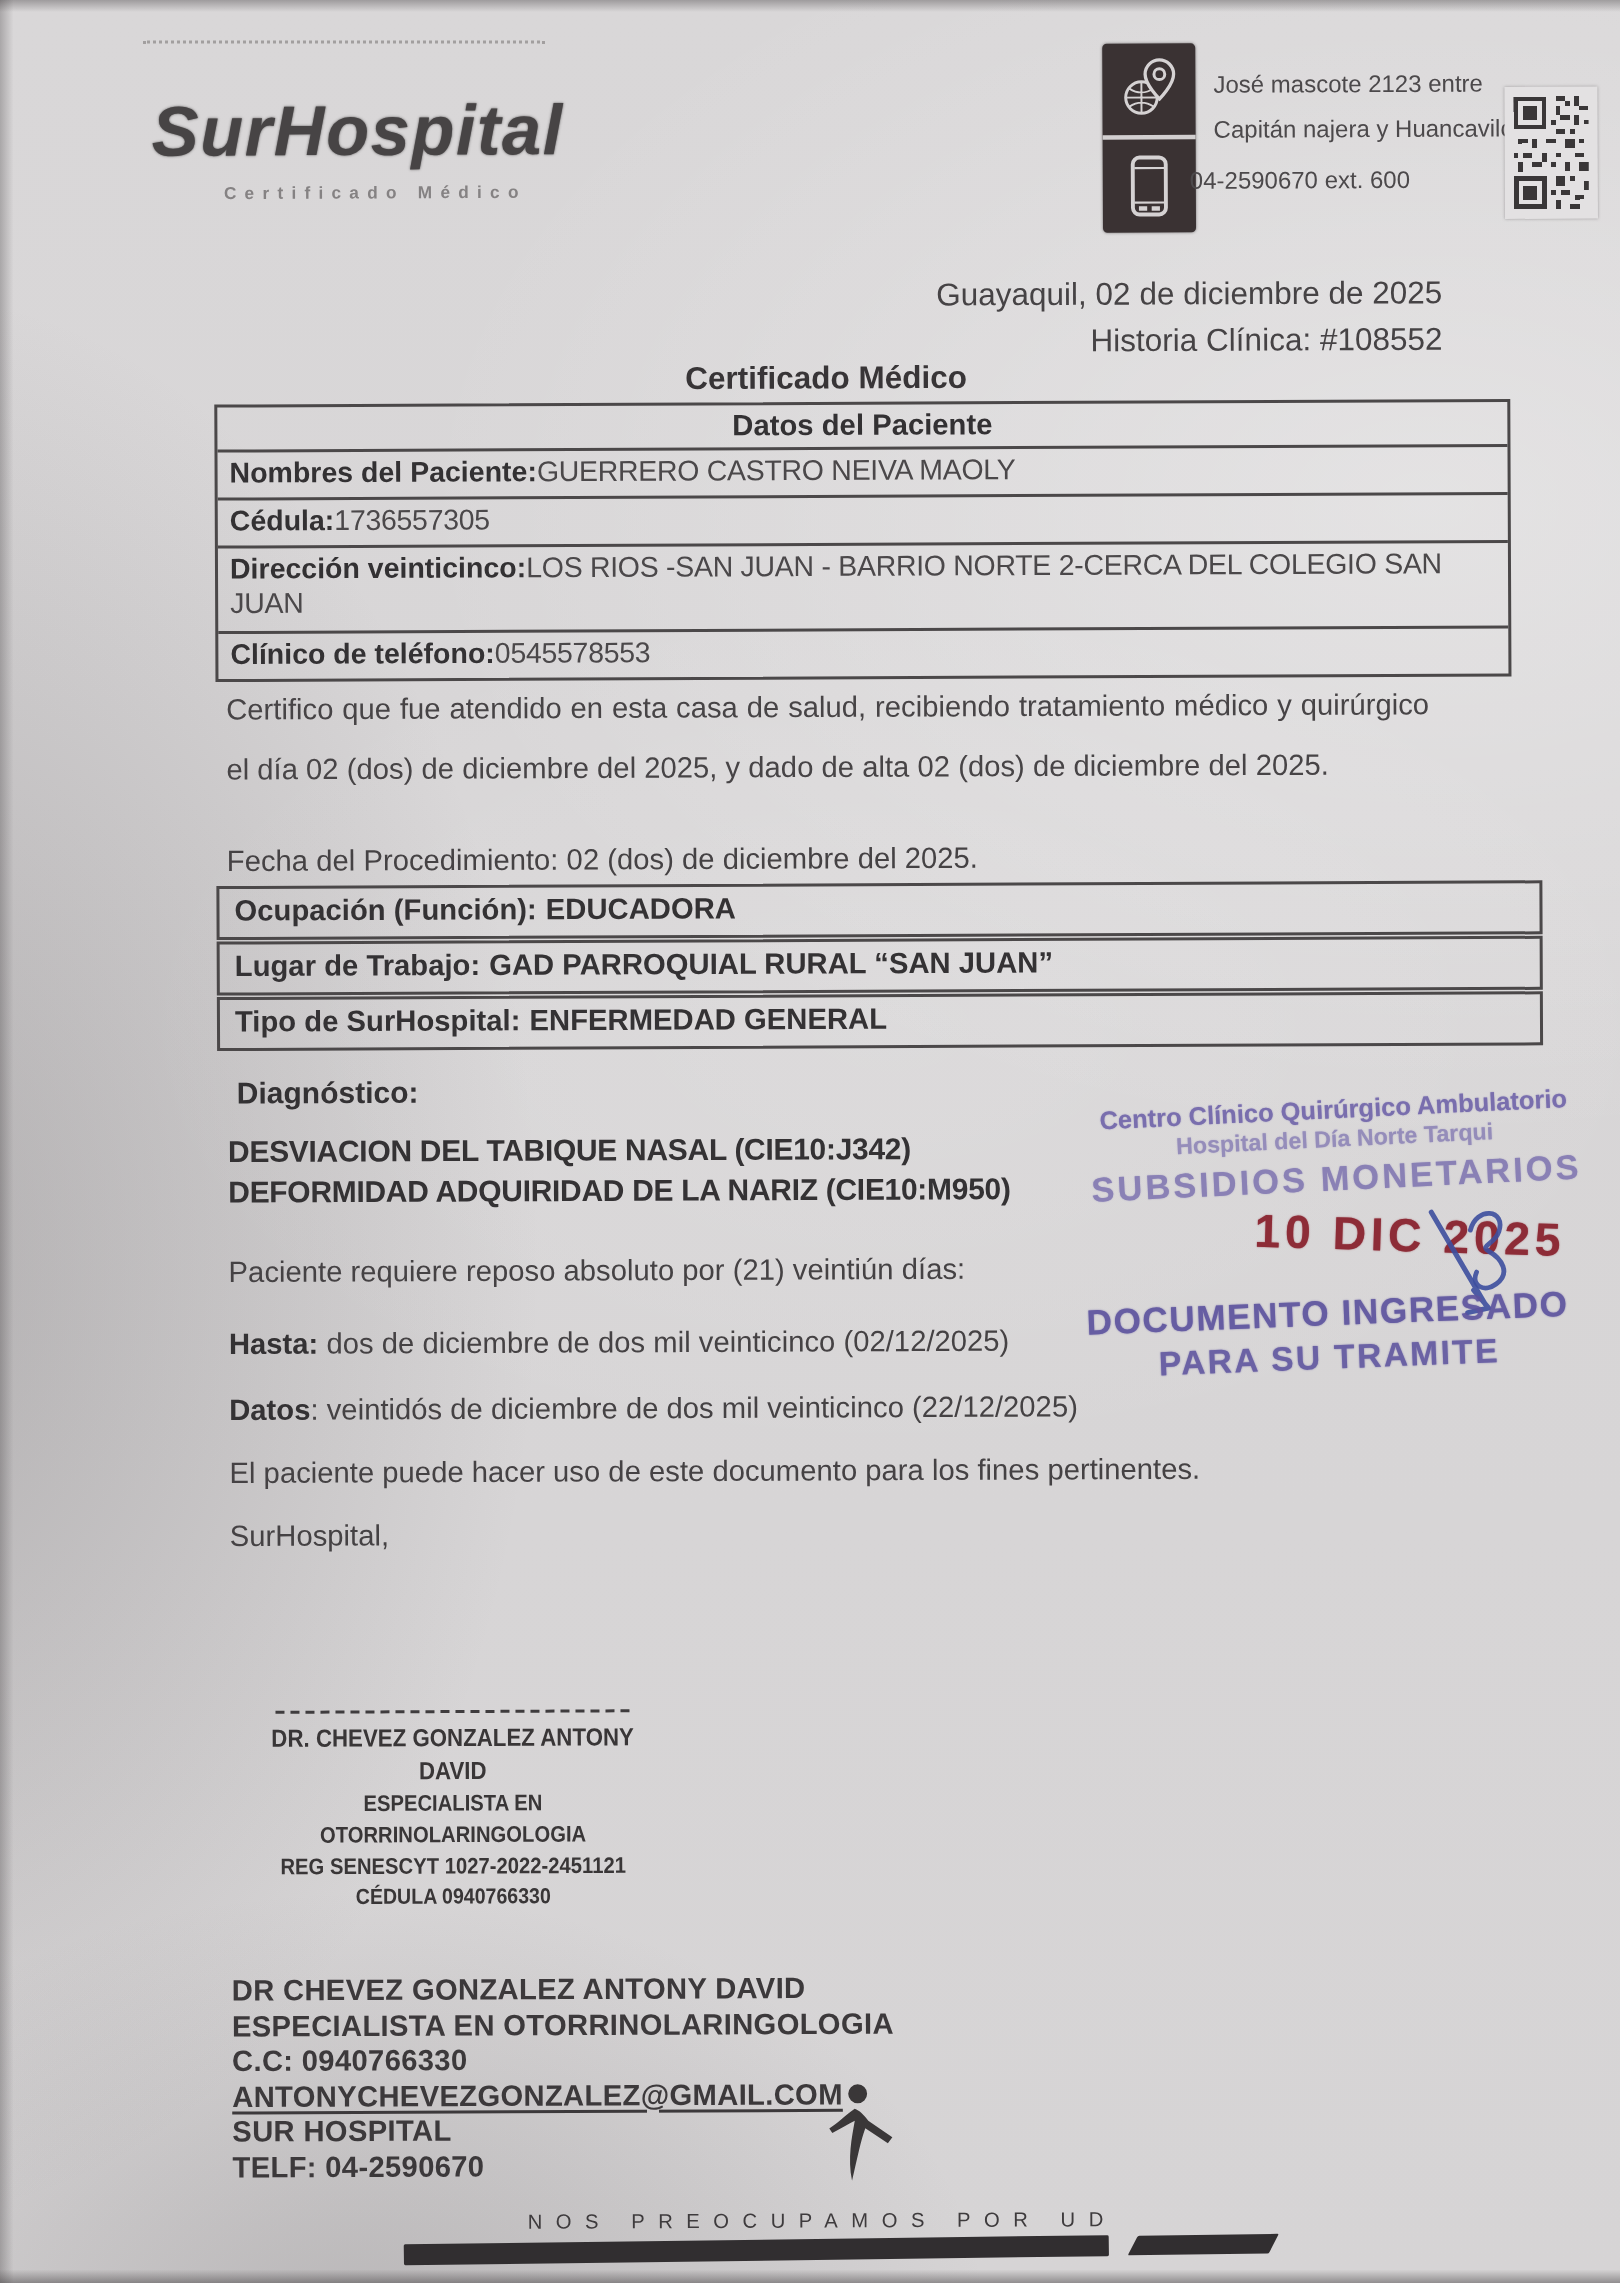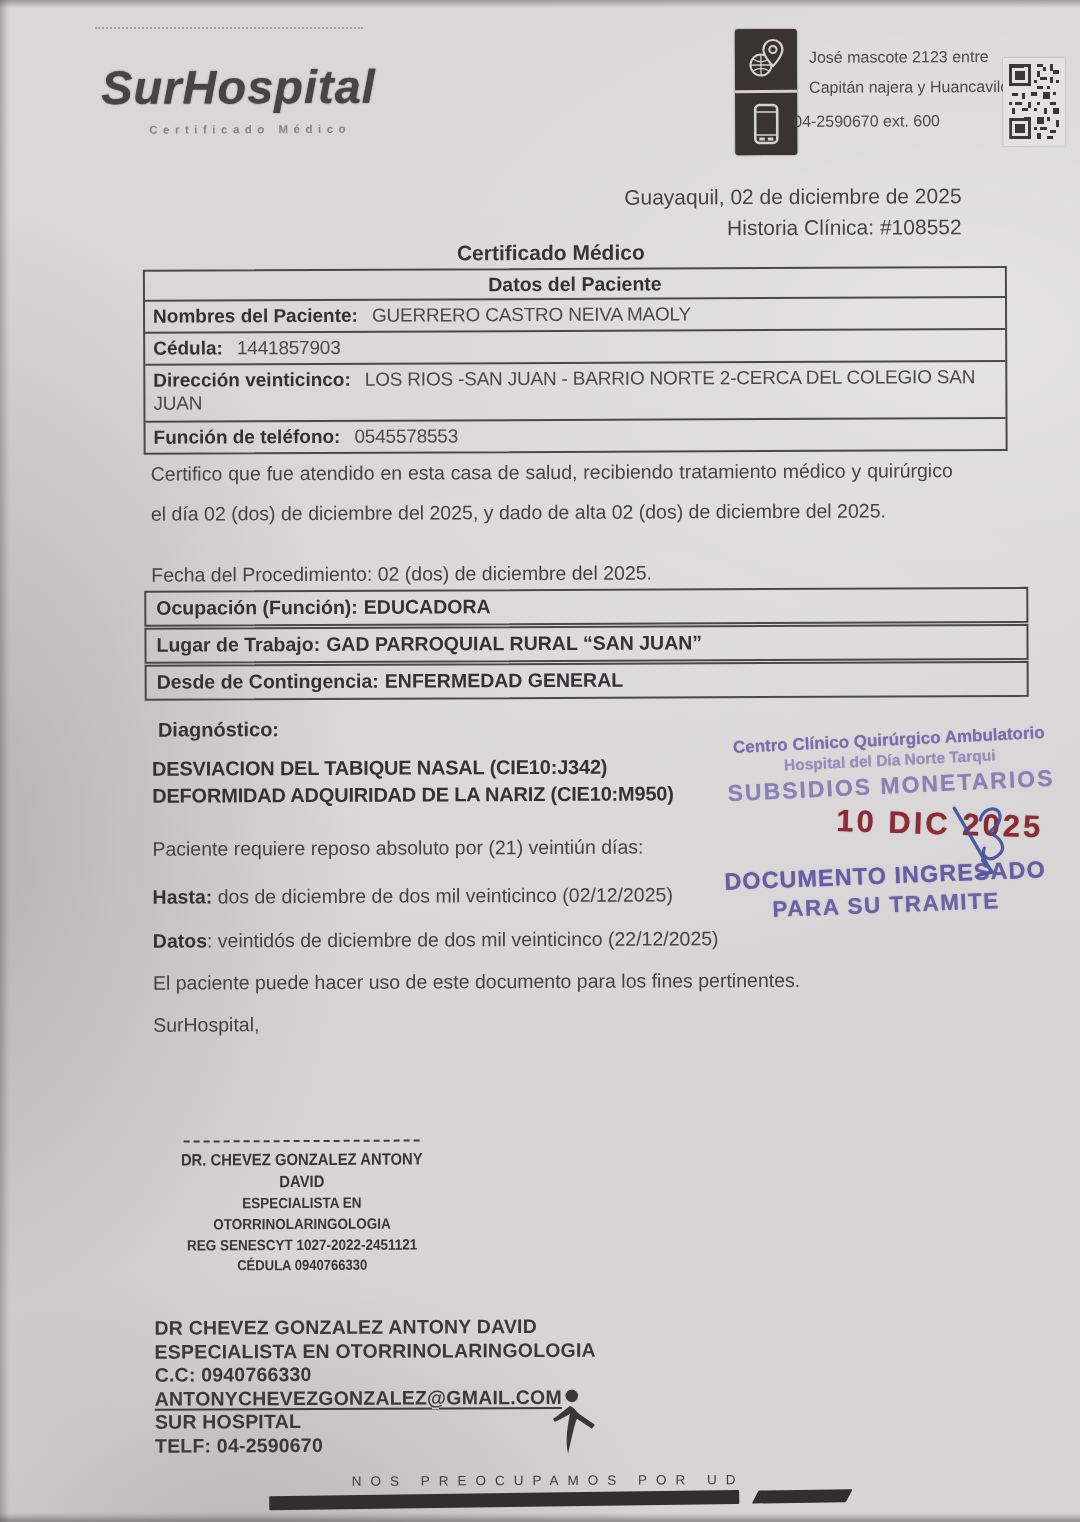--- a/index.html
+++ b/index.html
@@ -34,21 +34,21 @@
 
   .date-line{position:absolute;right:116px;top:186px;font-size:21px;color:#46434­5;color:#464345;}
   .history-line{position:absolute;right:116px;top:217px;font-size:21px;color:#464345;}
   .doc-title{position:absolute;left:0;width:1106px;top:241px;text-align:center;font-size:21px;font-weight:700;color:#383537;}
 
   
   .patient-table{position:absolute;left:145px;top:268px;width:860px;border:2px solid #4b4849;}
   .pt-header{font-size:19.5px;font-weight:700;text-align:center;padding:3px 0 2px;color:#333133;}
   .pt-row{border-top:2px solid #4b4849;padding:3px 8px 4px;font-size:19px;line-height:23px;}
   .pt-row.tall{padding-bottom:6px;}
-  .pt-label{font-weight:700;color:#333133;margin-right:14px;}
+  .pt-label{font-weight:700;color:#333133;}
   .pt-value{color:#4b484a;letter-spacing:-0.2px;}
 
   .certify-p{position:absolute;left:152px;top:452px;width:802px;font-size:19.5px;line-height:40px;
              text-align:justify;color:#474446;}
   .proc-line{position:absolute;left:152px;top:562px;font-size:19.5px;color:#454244;}
 
   .box-row{position:absolute;left:145px;width:860px;border:2px solid #4b4849;padding:4px 10px 5px;
            font-size:19.5px;font-weight:700;color:#343234;}
   .box-row .bv{margin-left:6px;}
   .row-occ{top:589px;} .row-work{top:626px;} .row-cont{top:663px;}
@@ -191,41 +191,41 @@
     <div class="date-line">Guayaquil, 02 de diciembre de 2025</div>
     <div class="history-line">Historia Clínica: #108552</div>
     <div class="doc-title">Certificado Médico</div>
 
     <div class="patient-table">
       <div class="pt-header">Datos del Paciente</div>
       <div class="pt-row">
         <span class="pt-label">Nombres del Paciente:</span><span class="pt-value">GUERRERO CASTRO NEIVA MAOLY</span>
       </div>
       <div class="pt-row">
-        <span class="pt-label">Cédula:</span><span class="pt-value">1441857903</span>
+        <span class="pt-label">Cédula:</span><span class="pt-value">1736557305</span>
       </div>
       <div class="pt-row tall">
         <span class="pt-label">Dirección veinticinco:</span><span class="pt-value">LOS RIOS -SAN JUAN - BARRIO NORTE 2-CERCA DEL COLEGIO SAN JUAN</span>
       </div>
       <div class="pt-row">
-        <span class="pt-label">Función de teléfono:</span><span class="pt-value">0545578553</span>
+        <span class="pt-label">Clínico de teléfono:</span><span class="pt-value">0545578553</span>
       </div>
     </div>
 
     <div class="certify-p">Certifico que fue atendido en esta casa de salud, recibiendo tratamiento médico y quirúrgico el día 02 (dos) de diciembre del 2025, y dado de alta 02 (dos) de diciembre del 2025.</div>
     <div class="proc-line">Fecha del Procedimiento: 02 (dos) de diciembre del 2025.</div>
 
     <div class="box-row row-occ">
       <span>Ocupación (Función):</span><span class="bv">EDUCADORA</span>
     </div>
     <div class="box-row row-work">
       <span>Lugar de Trabajo:</span><span class="bv">GAD PARROQUIAL RURAL  “SAN JUAN”</span>
     </div>
     <div class="box-row row-cont">
-      <span>Desde de Contingencia:</span><span class="bv">ENFERMEDAD GENERAL</span>
+      <span>Tipo de SurHospital:</span><span class="bv">ENFERMEDAD GENERAL</span>
     </div>
 
     <div class="diag-label">Diagnóstico:</div>
     <div class="diag-line diag-1">DESVIACION DEL TABIQUE NASAL (CIE10:J342)</div>
     <div class="diag-line diag-2">DEFORMIDAD ADQUIRIDAD DE LA NARIZ (CIE10:M950)</div>
 
     <div class="rest-line">Paciente requiere reposo absoluto por (21) veintiún días:</div>
     <div class="period-line from-line">
       <span class="plabel">Hasta:</span>&nbsp;<span>dos de diciembre de dos mil veinticinco (02/12/2025)</span>
     </div>

